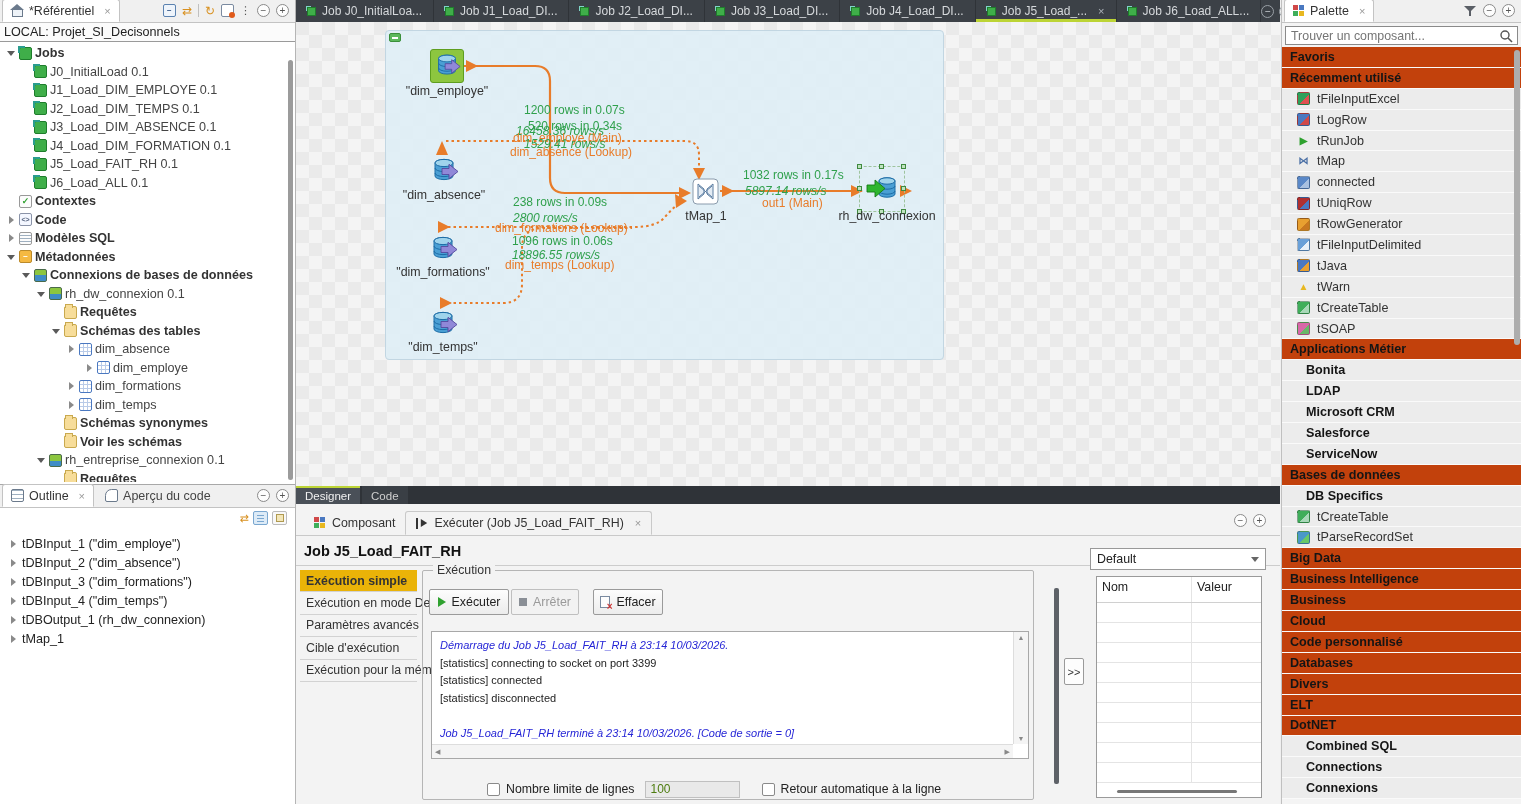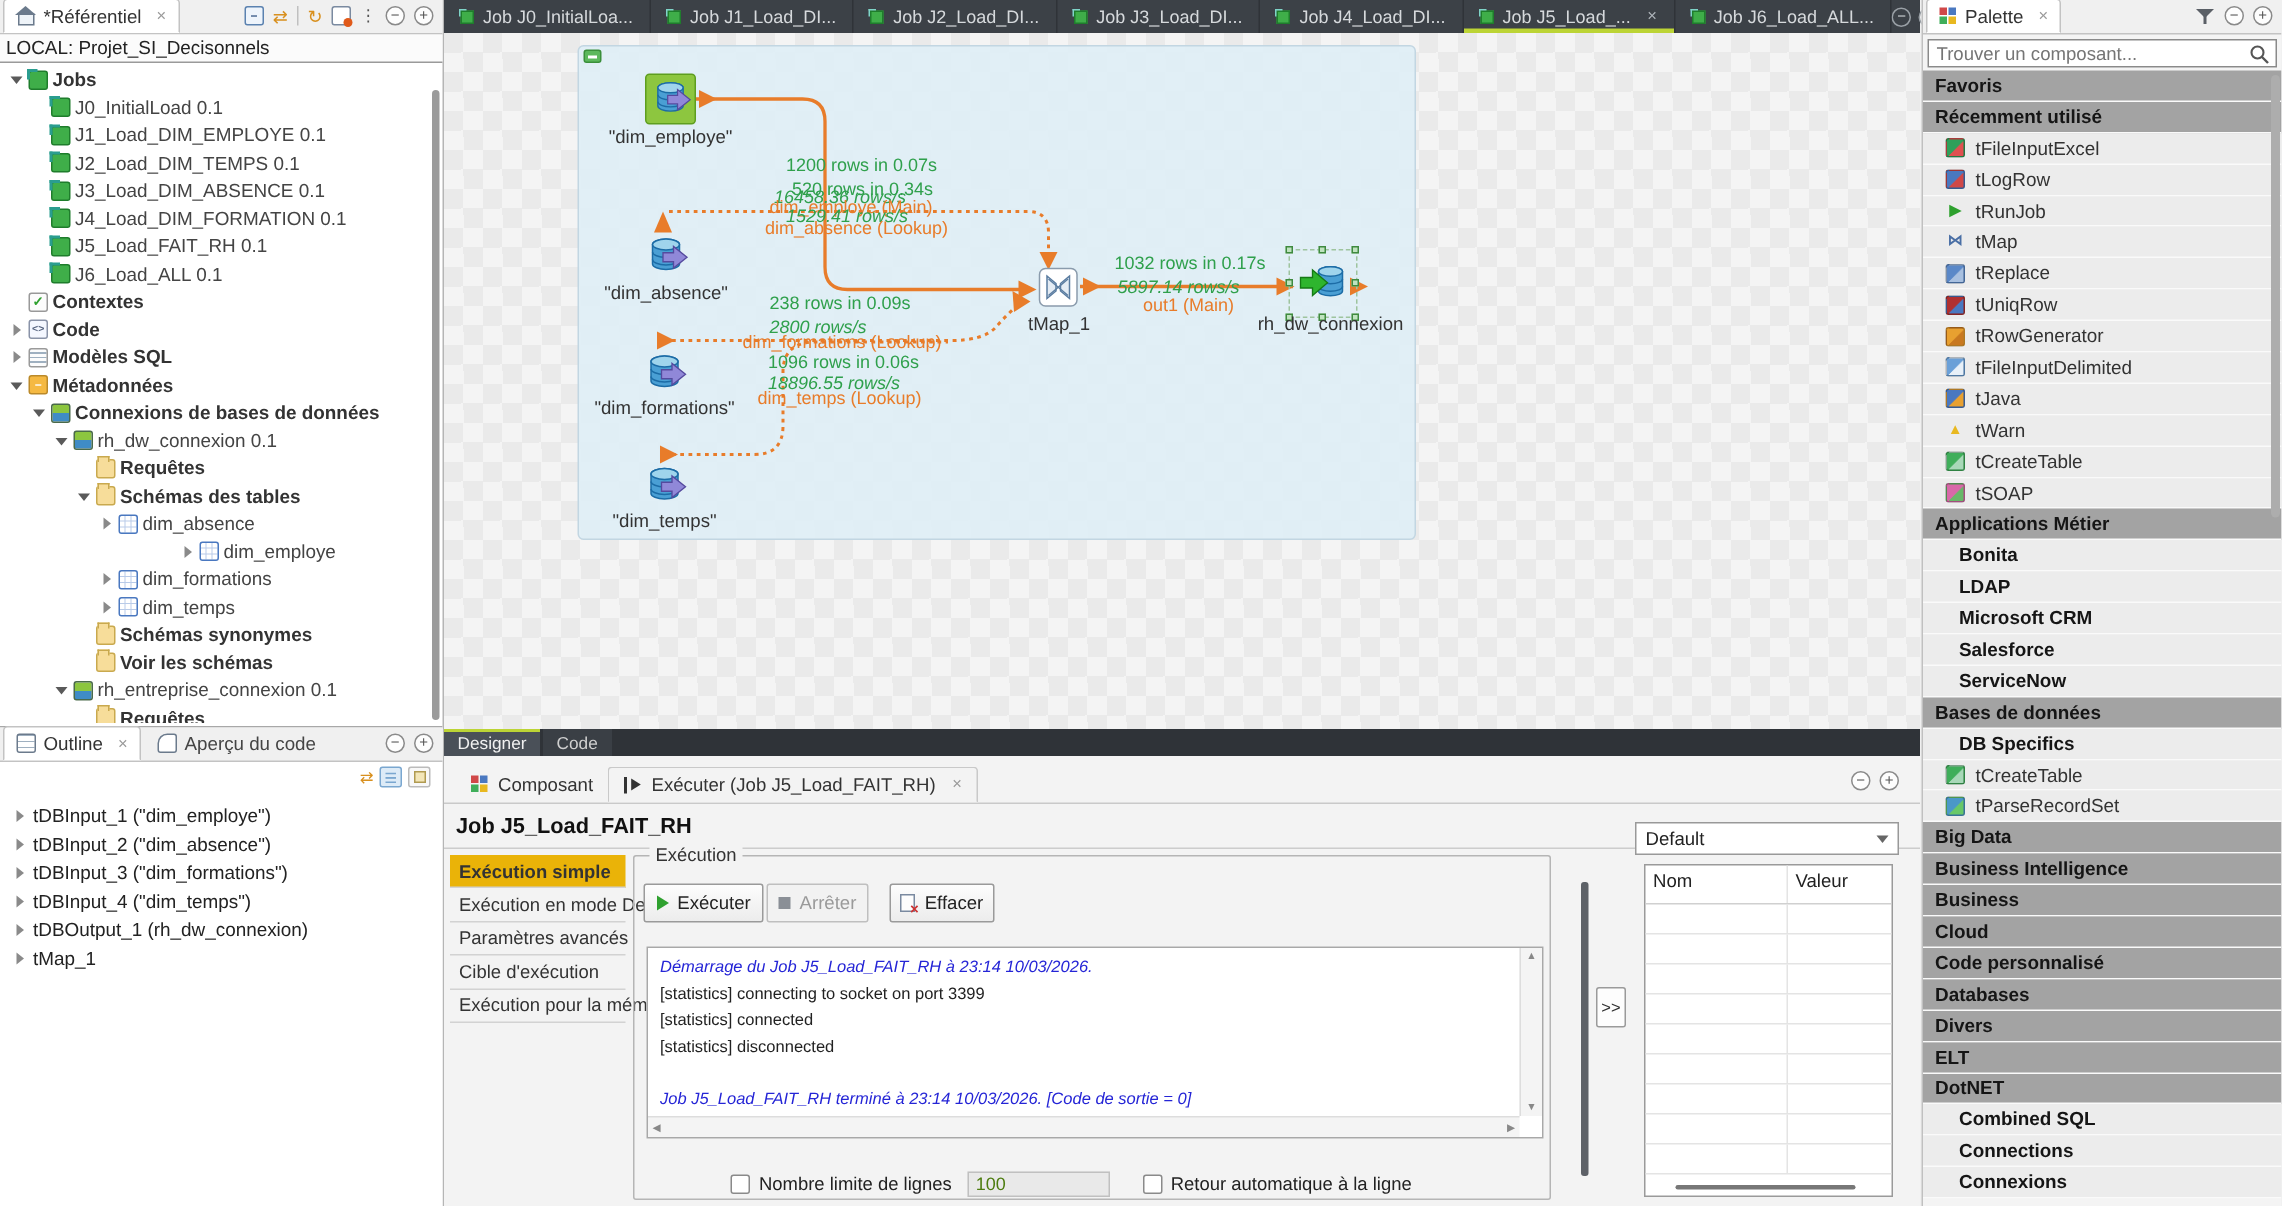--- a/index.html
+++ b/index.html
@@ -123,21 +123,21 @@
   #expandbtn{position:absolute;left:24px;top:154px;width:20px;height:27px;background:#fdfdfd;border:1px solid #9a9a9a;border-radius:2px;font-size:11px;color:#333;display:flex;align-items:center;justify-content:center}
   #runvthumb{position:absolute;left:14px;top:84px;width:5px;height:196px;background:#5d6167;border-radius:2px}
   .panel-icons{position:absolute;right:14px;top:10px;display:flex;gap:6px}
 
   
   #right{position:absolute;left:1281px;top:0;width:240px;height:804px;background:#f4f4f4;border-left:1px solid #c0c0c0}
   #pal-search{margin:3px 3px 2px 3px;height:19px;background:#fff;border:1px solid #8a8a8a;display:flex;align-items:center}
   #pal-search input{flex:1;border:none;outline:none;font-size:12.4px;color:#333;padding:0 5px;font-family:"Liberation Sans",sans-serif;background:transparent}
   #pal-rows{position:relative}
   .prow{height:20.9px;display:flex;align-items:center;font-size:12.6px;border-bottom:1px solid #fafafa;white-space:nowrap}
-  .prow.header{background:#a3a3a3;font-weight:bold;color:#151515;padding-left:8px}
+  .prow.header{background:#c2410c;font-weight:bold;color:#151515;padding-left:8px}
   .prow.subheader{background:#ececec;font-weight:bold;color:#151515;padding-left:24px}
   .prow.item{background:#ececec;color:#333;padding-left:15px;gap:7px}
   #pal-scroll{position:absolute;right:1px;top:50px;width:6px;height:295px;background:#adadad;border-radius:3px}
   .funnel{width:13px;height:12px;position:relative}
   .funnel::before{content:"";position:absolute;left:0;top:1px;border-left:6px solid transparent;border-right:6px solid transparent;border-top:6px solid #5a5f66}
   .funnel::after{content:"";position:absolute;left:5px;top:5px;width:2px;height:6px;background:#5a5f66}
   .palic{width:13px;height:13px;border-radius:2px;display:inline-flex;align-items:center;justify-content:center;font-size:10px;line-height:1;flex:none}
 </style>
 </head>
 <body>
@@ -245,21 +245,21 @@
           <div class="trow b" style="padding-left: 51px;">
             <span class="exp down"></span>
             <span class="ic ic-folder"></span>
             <span>Schémas des tables</span>
           </div>
           <div class="trow" style="padding-left: 66px;">
             <span class="exp right"></span>
             <span class="ic ic-table"></span>
             <span>dim_absence</span>
           </div>
-          <div class="trow" style="padding-left: 84px; margin-left: 36px;">
+          <div class="trow" style="padding-left: 84px;">
             <span class="exp right"></span>
             <span class="ic ic-table"></span>
             <span>dim_employe</span>
           </div>
           <div class="trow" style="padding-left: 66px;">
             <span class="exp right"></span>
             <span class="ic ic-table"></span>
             <span>dim_formations</span>
           </div>
           <div class="trow" style="padding-left: 66px;">
@@ -679,21 +679,21 @@
         <div class="prow item">
           <span class="palic" style="color: rgb(46, 161, 46); font-weight: bold;">▶</span>
           <span>tRunJob</span>
         </div>
         <div class="prow item">
           <span class="palic" style="color: rgb(74, 111, 165); font-weight: bold;">⋈</span>
           <span>tMap</span>
         </div>
         <div class="prow item">
           <span class="palic" style="background: linear-gradient(135deg, rgb(90, 136, 200) 55%, rgb(168, 192, 224) 55%); border: 1px solid rgba(0, 0, 0, 0.25);"></span>
-          <span>tReplace</span>
+          <span>connected</span>
         </div>
         <div class="prow item">
           <span class="palic" style="background: linear-gradient(135deg, rgb(176, 48, 48) 55%, rgb(74, 120, 192) 55%); border: 1px solid rgba(0, 0, 0, 0.25);"></span>
           <span>tUniqRow</span>
         </div>
         <div class="prow item">
           <span class="palic" style="background: linear-gradient(135deg, rgb(232, 160, 48) 55%, rgb(200, 120, 32) 55%); border: 1px solid rgba(0, 0, 0, 0.25);"></span>
           <span>tRowGenerator</span>
         </div>
         <div class="prow item">

